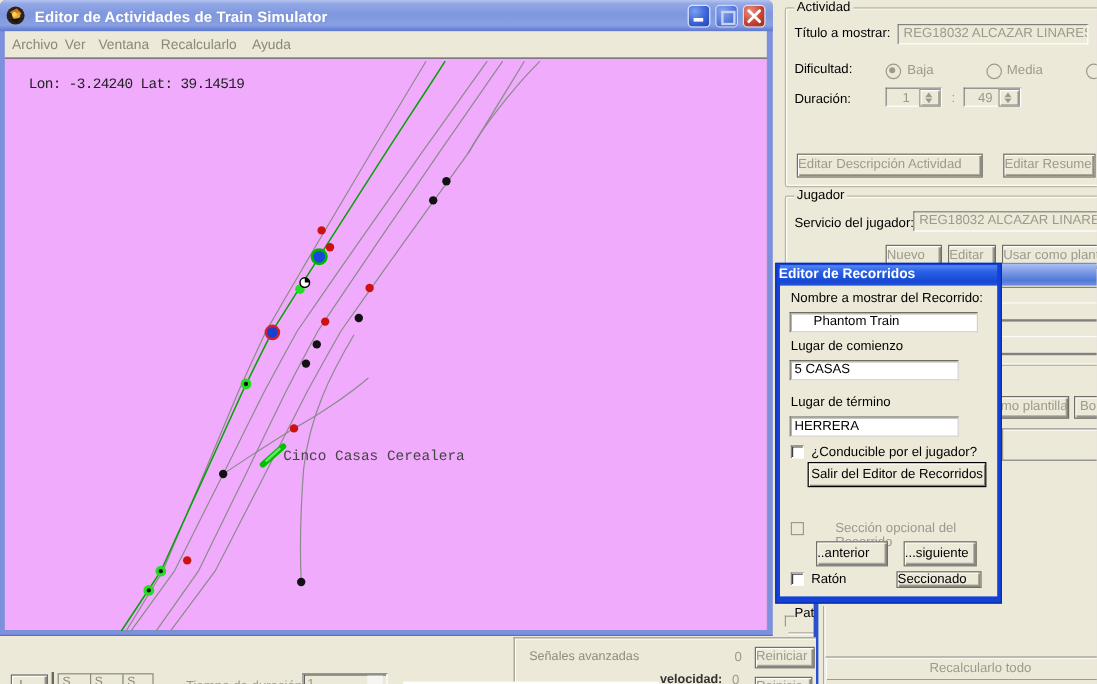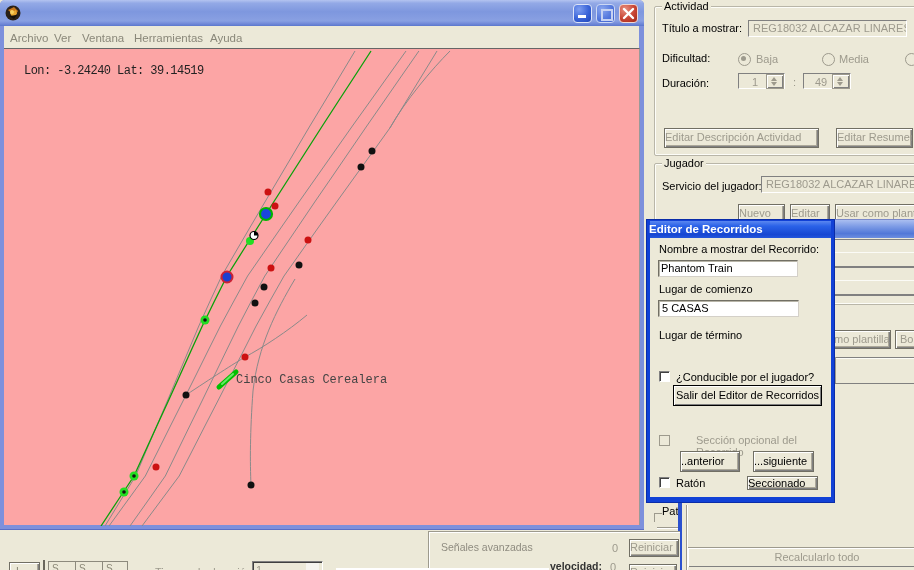--- a/index.html
+++ b/index.html
@@ -102,38 +102,39 @@
   <div class="abs" style="left:0;top:0;width:644px;height:26px;border-radius:5px 5px 0 0;
      background:linear-gradient(180deg,#b4c4f0 0%,#93a9e6 12%,#7e97de 45%,#89a0e2 80%,#7088d8 92%,#5b77cc 100%);"></div>
 
   <svg class="abs" style="left:5px;top:4px;" width="17" height="18" viewBox="0 0 17 18">
     <circle cx="8" cy="9" r="7.5" fill="#2a2118"></circle>
     <path d="M3 6 L9 3 L13 7 L10 12 Z" fill="#c87818"></path>
     <path d="M5 9 L11 6 L12 10 L7 13 Z" fill="#e8a830"></path>
     <circle cx="7" cy="8" r="2" fill="#f8d060"></circle>
     <path d="M4 12 L12 11 L9 15 Z" fill="#151008"></path>
   </svg>
+  <div class="abs" style="left:29px;top:7px;font-size:12.5px;font-weight:bold;color:#fff;letter-spacing:0.1px;text-shadow:1px 1px 1px #8296d2;">Editor de Actividades de Train Simulator</div>
 
   <div class="abs" style="left:573px;top:4px;width:19px;height:19px;border-radius:4px;border:1px solid #dce4f8;box-sizing:border-box;background:radial-gradient(circle at 30% 25%,#7e9ef0 0%,#3a64d8 55%,#2046b8 100%);"></div>
   <div class="abs" style="left:578px;top:15px;width:8px;height:3px;background:#fff;"></div>
   <div class="abs" style="left:596px;top:4px;width:19px;height:19px;border-radius:4px;border:1px solid #ccd8f4;box-sizing:border-box;background:radial-gradient(circle at 30% 25%,#8aa6ee 0%,#5276dc 60%,#3c5ec8 100%);"></div>
   <div class="abs" style="left:601px;top:9px;width:8px;height:8px;border:2px solid #c6d2f2;"></div>
   <div class="abs" style="left:619px;top:4px;width:19px;height:19px;border-radius:4px;border:1px solid #f0d8d4;box-sizing:border-box;background:radial-gradient(circle at 30% 25%,#e89080 0%,#c84434 55%,#a02818 100%);"></div>
   <svg class="abs" style="left:622px;top:7px;" width="13" height="13" viewBox="0 0 13 13">
       <path d="M2 2 L11 11 M11 2 L2 11" stroke="#fff" stroke-width="2.4" stroke-linecap="round"></path>
     </svg>
 
   <div class="abs" style="left:4px;top:26px;width:635px;height:22px;background:#ece9d8;"></div>
   <div class="abs" style="left:10px;top:32px;font-size:11.5px;color:#8a887a;">Archivo</div>
   <div class="abs" style="left:54px;top:32px;font-size:11.5px;color:#8a887a;">Ver</div>
   <div class="abs" style="left:82px;top:32px;font-size:11.5px;color:#8a887a;">Ventana</div>
-  <div class="abs" style="left:134px;top:32px;font-size:11.5px;color:#8a887a;">Herramientas</div>
+  <div class="abs" style="left:134px;top:32px;font-size:11.5px;color:#8a887a;">Recalcularlo</div>
   <div class="abs" style="left:210px;top:32px;font-size:11.5px;color:#8a887a;">Ayuda</div>
 
-  <div class="abs" style="left:4px;top:48px;width:636px;height:477px;background:#fca5a5;border-top:1px solid #666;border-right:1px solid #999;box-sizing:border-box;">
+  <div class="abs" style="left:4px;top:48px;width:636px;height:477px;background:#f0abfc;border-top:1px solid #666;border-right:1px solid #999;box-sizing:border-box;">
     <svg width="635" height="476" viewBox="4 49 635 476" style="position:absolute;left:0;top:1px;">
 
       <g fill="none" stroke="#8a8a8a" stroke-width="1">
         <path d="M105.0,525 L120.3,500 L135.6,475 L146.1,450 L156.7,425 L167.3,400 L177.8,375 L188.3,350 L198.8,325 L210.1,300 L221.7,275 L236.2,250 L250.8,225 L265.5,200 L280.3,175 L295.1,150 L309.9,125 L325.0,100 L340.0,75 L355.0,50"></path>
         <path d="M109.0,525 L127.2,500 L145.3,475 L157.9,450 L170.4,425 L183.0,400 L195.5,375 L207.9,350 L220.4,325 L233.9,300 L247.6,275 L264.9,250 L282.2,225 L299.6,200 L317.2,175 L334.8,150 L352.4,125 L370.3,100 L388.1,75 L406.0,50"></path>
         <path d="M130.0,525 L147.7,500 L165.3,475 L177.5,450 L189.7,425 L202.0,400 L214.1,375 L226.2,350 L238.4,325 L251.4,300 L264.8,275 L281.6,250 L298.5,225 L315.4,200 L332.6,175 L349.7,150 L366.8,125 L384.2,100 L401.5,75 L418.9,50"></path>
         <path d="M142.0,525 L160.6,500 L179.2,475 L192.1,450 L204.9,425 L217.8,400 L230.6,375 L243.4,350 L256.1,325 L269.9,300 L284.0,275 L301.7,250 L319.4,225 L337.3,200 L355.3,175 L373.4,150 L389.9,127"></path>
         <path d="M389.9,127 L437,50"></path>
         <path d="M389.9,127 C405,100 432,68 450,50"></path>
         <path d="M186,394 C210,378 235,362 245,356 C262,347 288,330 307,314"></path>
@@ -184,24 +185,25 @@
       <text x="236" y="382" style="font-family:'Liberation Mono',monospace;font-size:12px;fill:#444">Cinco Casas Cerealera</text>
     </svg>
   </div>
 </div>
 
 <div class="abs" style="left:646px;top:219px;width:189px;height:284px;background:#1141d6;border:1px solid #0a2ca8;box-sizing:border-box;">
   <div class="abs" style="left:3px;top:1px;width:181px;height:17px;background:linear-gradient(180deg,#5b87f0 0%,#2a62e8 30%,#1747d2 80%,#2456dc 100%);"></div>
   <div class="abs" style="left:2px;top:3px;font-size:11.5px;font-weight:bold;color:#fff;">Editor de Recorridos</div>
   <div class="abs" style="left:3px;top:18px;width:181px;height:259px;background:#ece9d8;">
     <div class="abs" style="left:9px;top:5px;">Nombre a mostrar del Recorrido:</div>
-    <div class="field" style="left:8px;top:22px;width:136px;height:15px;line-height:15px;padding-left:2px;">Phantom Train</div>
+    <div class="field" style="left:8px;top:22px;width:136px;height:15px;line-height:15px;padding-left:19px;">Phantom Train</div>
     <div class="abs" style="left:9px;top:45px;">Lugar de comienzo</div>
     <div class="field" style="left:8px;top:62px;width:136px;height:15px;line-height:15px;padding-left:3px;">5 CASAS</div>
     <div class="abs" style="left:9px;top:91px;">Lugar de término</div>
+    <div class="field" style="left:8px;top:109px;width:136px;height:15px;line-height:15px;padding-left:3px;">HERRERA</div>
     <div class="abs sunken" style="left:9px;top:133px;width:9px;height:9px;background:#fff;box-shadow:inset 1px 1px 0 #404040;"></div>
     <div class="abs" style="left:26px;top:133px;">¿Conducible por el jugador?</div>
     <div class="abs" style="left:23px;top:147px;width:147px;height:19px;background:#ece9d8;border:1px solid #000;box-shadow:inset 1px 1px 0 #fff,inset -1px -1px 0 #808080;text-align:center;line-height:18px;">Salir del Editor de Recorridos</div>
     <div class="abs" style="left:9px;top:197px;width:9px;height:9px;background:#ece9d8;border:1px solid #9d9a8d;"></div>
     <div class="abs gray" style="left:26px;top:196px;margin-left:20px;">Sección opcional del Recorrido</div>
     <div class="btn2" style="left:30px;top:213px;width:58px;height:19px;line-height:18px;">..anterior</div>
     <div class="btn2" style="left:103px;top:213px;width:59px;height:19px;line-height:18px;">...siguiente</div>
     <div class="abs sunken" style="left:9px;top:239px;width:9px;height:9px;background:#fff;box-shadow:inset 1px 1px 0 #404040;"></div>
     <div class="abs" style="left:26px;top:239px;">Ratón</div>
     <div class="btn2" style="left:97px;top:238px;width:69px;height:12px;line-height:12px;">Seccionado</div>

